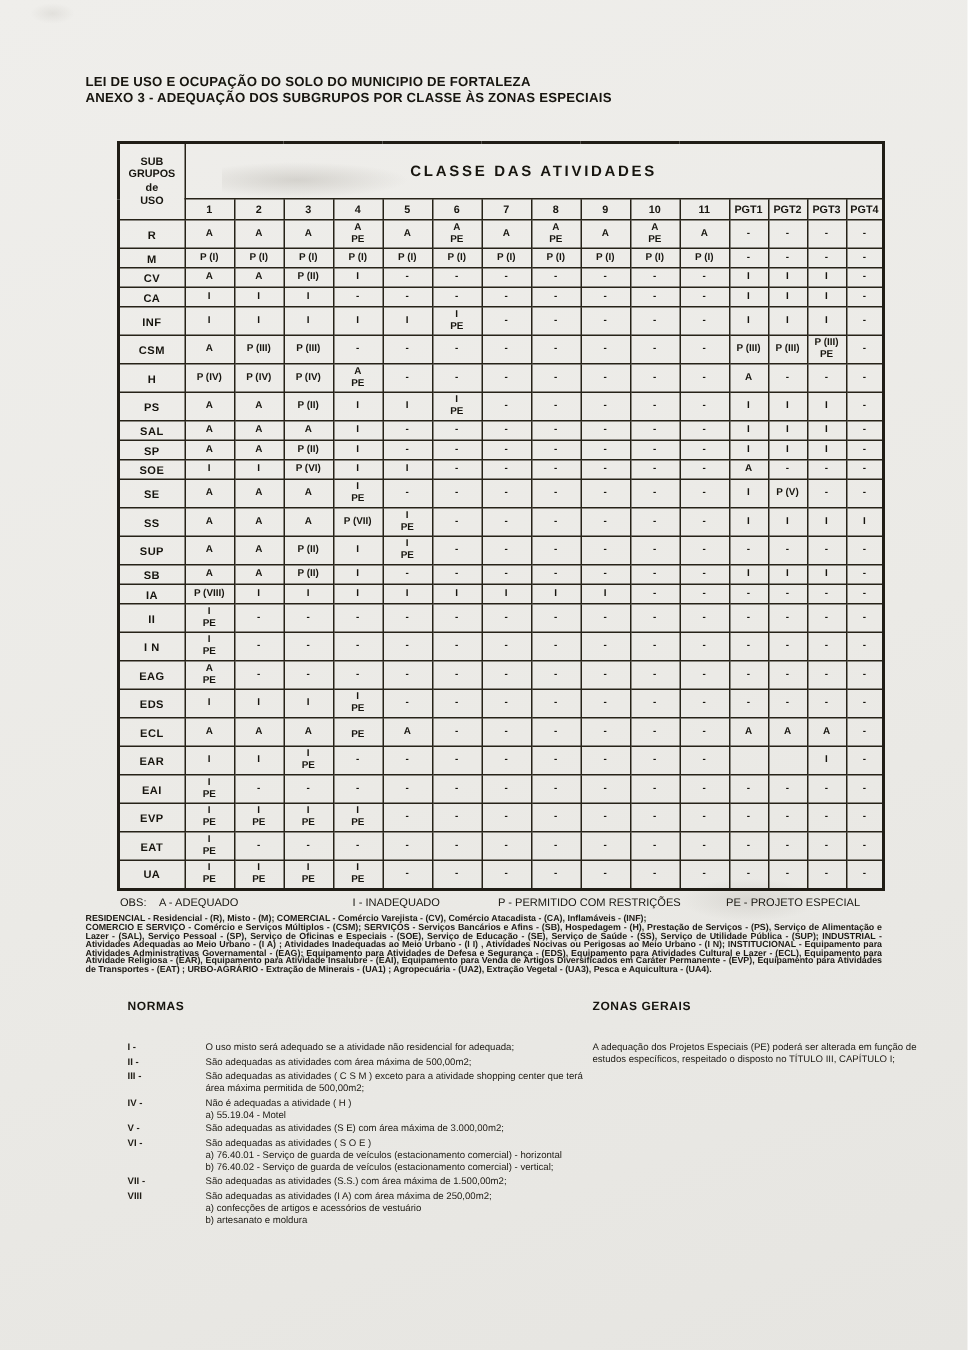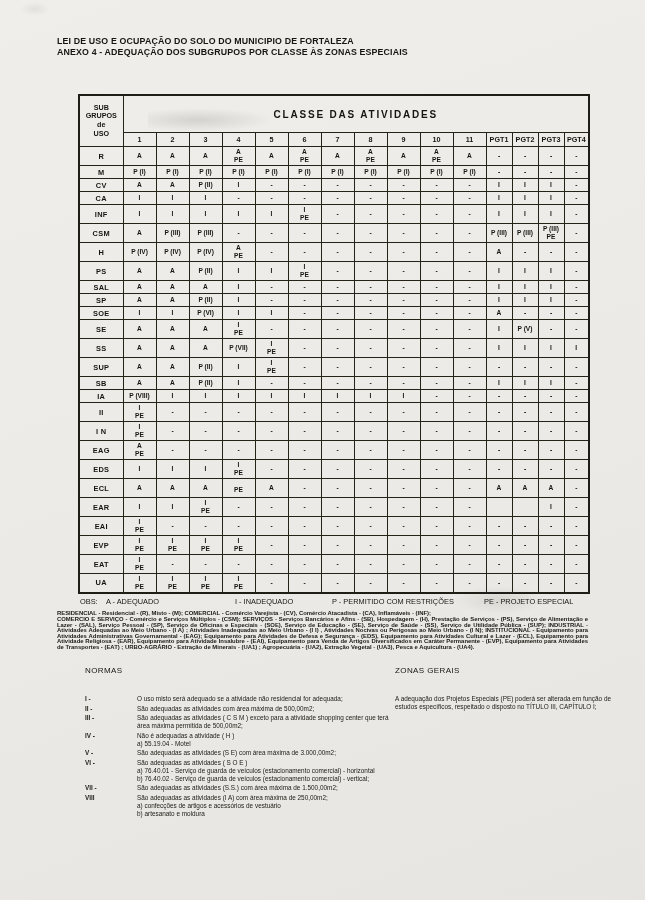--- a/index.html
+++ b/index.html
@@ -1,62 +1,62 @@
 <!DOCTYPE html>
 <html><head>
 <meta charset="utf-8">
 <style>
   html,body{margin:0;padding:0}
   body{
     width:645px;height:900px;position:relative;overflow:hidden;
     background:linear-gradient(160deg,#efeeeb 0%,#ebeae6 55%,#e6e5e1 100%);
     font-family:"Liberation Sans",sans-serif;color:#17150f;
   }
-  .titles{position:absolute;left:57px;top:36px;font-weight:bold;font-size:8.8px;line-height:10.6px;white-space:nowrap;letter-spacing:.15px}
+  .titles{position:absolute;left:57px;top:49px;font-weight:bold;font-size:8.8px;line-height:10.6px;white-space:nowrap;letter-spacing:.15px}
   table.grid{position:absolute;left:78px;top:94px;width:506px;border-collapse:collapse;table-layout:fixed;border:2px solid #201d16;background:transparent}
   table.grid th,table.grid td{border:1px solid #262218;padding:0;text-align:center;vertical-align:middle;font-weight:bold;overflow:hidden}
   th.corner{font-size:7.2px;line-height:8.6px}
   th.mainhead{font-size:10px;letter-spacing:1.8px;height:36px}
   tr.colrow th{height:13px;font-size:7.2px}
   th.rowlabel{font-size:7.4px;letter-spacing:.3px}
   td{font-size:6.6px}
   tr.single{height:13px}
   tr.double{height:19px}
   .cl{line-height:8.2px;min-height:4px}
   .obs{position:absolute;left:80px;top:597px;width:512px;height:10px;font-weight:normal;font-size:7.4px;white-space:nowrap}
   .obs span{position:absolute;top:0}
   .obs .o0{left:0}
   .obs .o1{left:26px}
   .obs .o2{left:155px}
   .obs .o3{left:252px}
   .obs .o4{left:404px}
   .legend{position:absolute;left:57px;top:611px;width:531px;font-size:5.9px;line-height:5.6px;font-weight:bold;text-align:justify;color:#1b1812}
   .legend div{margin:0 0 .5px 0}
-  .nh{font-weight:normal;font-size:8px;letter-spacing:.4px;margin-bottom:20px}
+  .nh{font-weight:bold;font-size:8px;letter-spacing:.4px;margin-bottom:20px}
   .normas{position:absolute;left:85px;top:666px;width:310px}
   .nitem{display:flex;margin-bottom:1.5px}
   .nnum{width:52px;flex:0 0 52px;font-size:6.4px;line-height:8px;font-weight:bold;color:#201d16}
   .ntext{width:258px;font-size:6.4px;line-height:8px;white-space:pre-line;color:#1d1a13}
   .ngerais{position:absolute;left:395px;top:666px;width:222px}
   .ngtext{font-size:6.4px;line-height:8px;color:#1d1a13}
   .smudge{position:absolute;pointer-events:none}
   .sm1{left:148px;top:108px;width:125px;height:24px;background:radial-gradient(ellipse at 40% 50%,rgba(110,104,92,.20),rgba(110,104,92,0) 70%)}
   .sm2{left:455px;top:586px;width:90px;height:28px;background:radial-gradient(ellipse at 50% 50%,rgba(110,104,92,.14),rgba(110,104,92,0) 72%)}
   .sm3{left:20px;top:2px;width:30px;height:14px;background:radial-gradient(ellipse at 50% 50%,rgba(110,104,92,.10),rgba(110,104,92,0) 70%)}
 </style>
 </head>
 <body>
 
 <div class="smudge sm1"></div>
 <div class="smudge sm2"></div>
 <div class="smudge sm3"></div>
 
 <div class="titles">
   <div>LEI DE USO E OCUPAÇÃO DO SOLO DO MUNICIPIO DE FORTALEZA</div>
-  <div>ANEXO 4 - ADEQUAÇÃO DOS SUBGRUPOS POR CLASSE ÀS ZONAS ESPECIAIS</div>
+  <div>ANEXO 3 - ADEQUAÇÃO DOS SUBGRUPOS POR CLASSE ÀS ZONAS ESPECIAIS</div>
 </div>
 
 <table class="grid">
     <colgroup>
       <col style="width: 44px;">
       <col style="width: 33px;">
       <col style="width: 33px;">
       <col style="width: 33px;">
       <col style="width: 33px;">
       <col style="width: 33px;">

